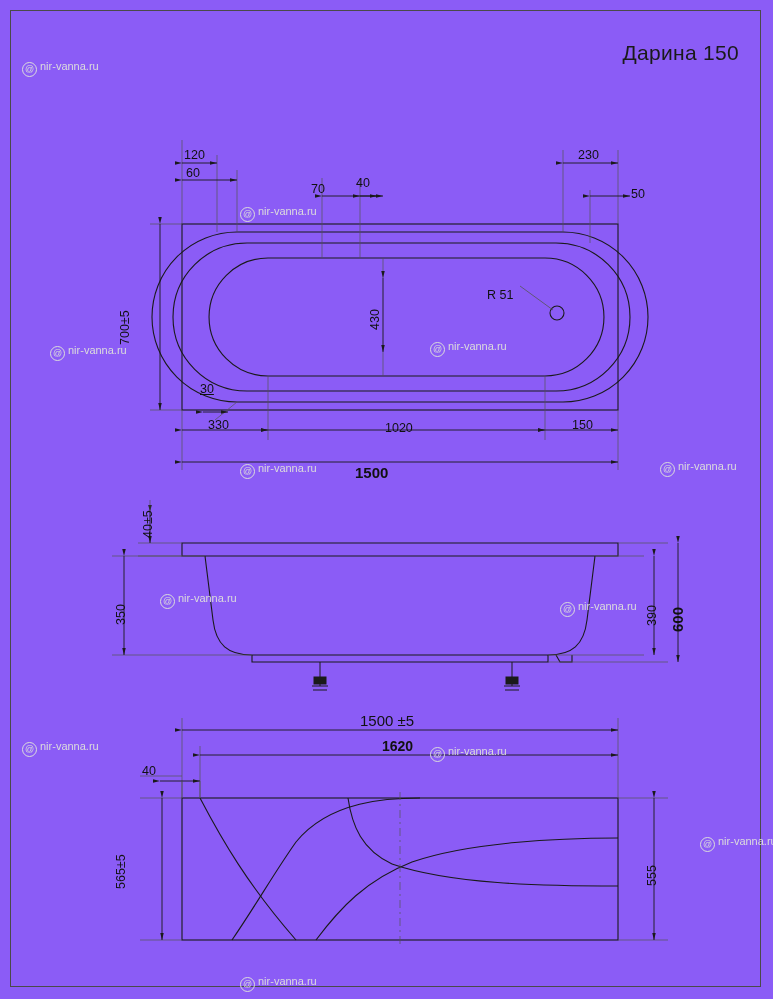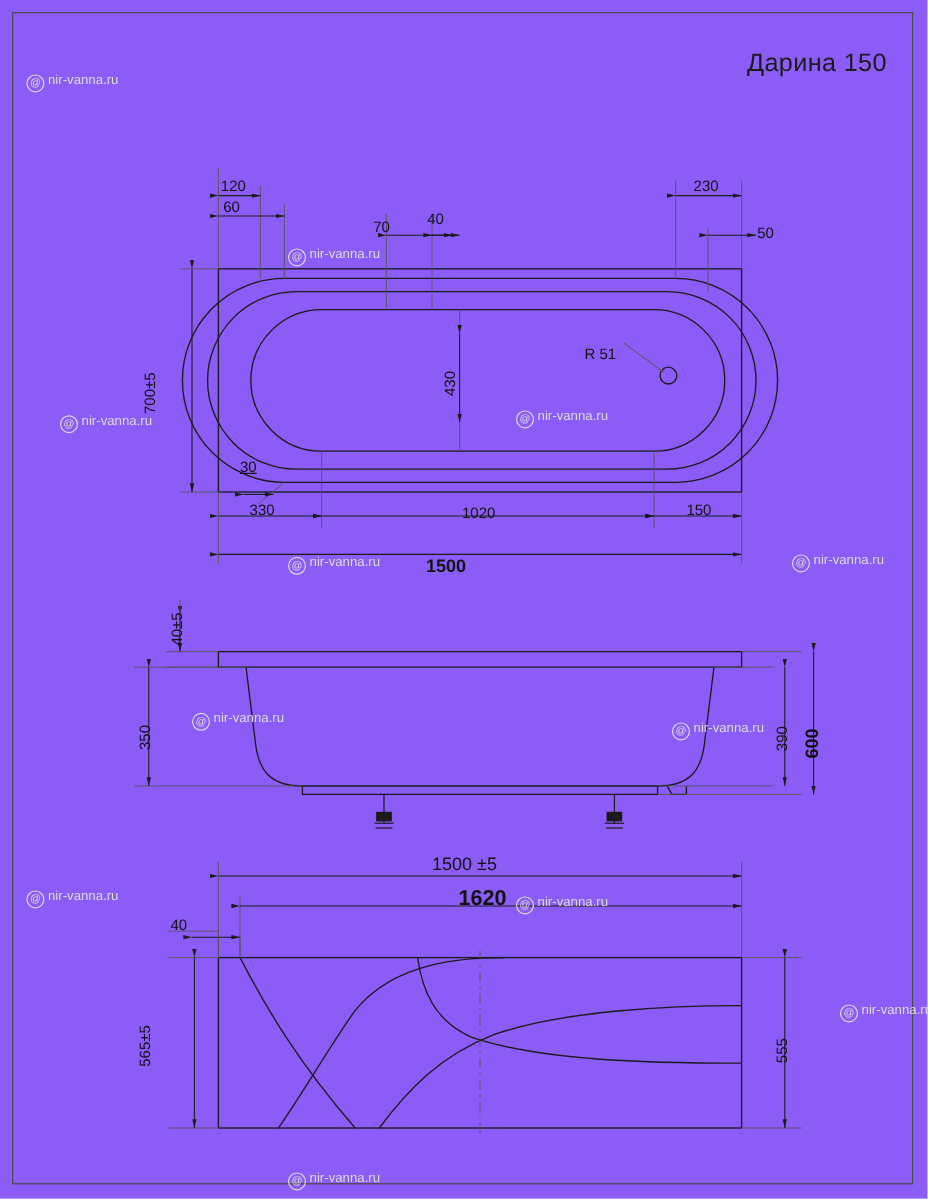--- a/index.html
+++ b/index.html
@@ -234,21 +234,21 @@
   <div class="dim-label" style="left:385px; top:421px;text-align:right;">1020</div>
   <div class="dim-label" style="left:562px; top:418px;margin-left:10px;">150</div>
   <div class="dim-label" style="left:355px; top:464px; font-size:15px; font-weight:bold;">1500</div>
 
   <div class="dim-label v" style="left:141px; top:538px;">40±5</div>
   <div class="dim-label v" style="left:114px; top:625px;">350</div>
   <div class="dim-label v" style="left:645px; top:626px;">390</div>
   <div class="dim-label v" style="left:669px; top:632px; font-size:15px; font-weight:bold;">600</div>
 
   <div class="dim-label" style="left:360px; top:712px; font-size:15px; font-weight:normal;">1500 ±5</div>
-  <div class="dim-label" style="left:382px; top:738px; font-size:18px; font-weight:bold;">1620</div>
+  <div class="dim-label" style="left:382px; top:738px; font-size:14px; font-weight:bold;">1620</div>
   <div class="dim-label" style="left:142px; top:764px;">40</div>
   <div class="dim-label v" style="left:114px; top:889px;">565±5</div>
   <div class="dim-label v" style="left:645px; top:886px;">555</div>
 
   <div class="wm" style="left:22px; top:60px;"><span class="wmark">@</span><span>nir-vanna.ru</span></div>
   <div class="wm" style="left:50px; top:344px;"><span class="wmark">@</span><span>nir-vanna.ru</span></div>
   <div class="wm" style="left:240px; top:205px;"><span class="wmark">@</span><span>nir-vanna.ru</span></div>
   <div class="wm" style="left:430px; top:340px;"><span class="wmark">@</span><span>nir-vanna.ru</span></div>
   <div class="wm" style="left:240px; top:462px;"><span class="wmark">@</span><span>nir-vanna.ru</span></div>
   <div class="wm" style="left:660px; top:460px;"><span class="wmark">@</span><span>nir-vanna.ru</span></div>

